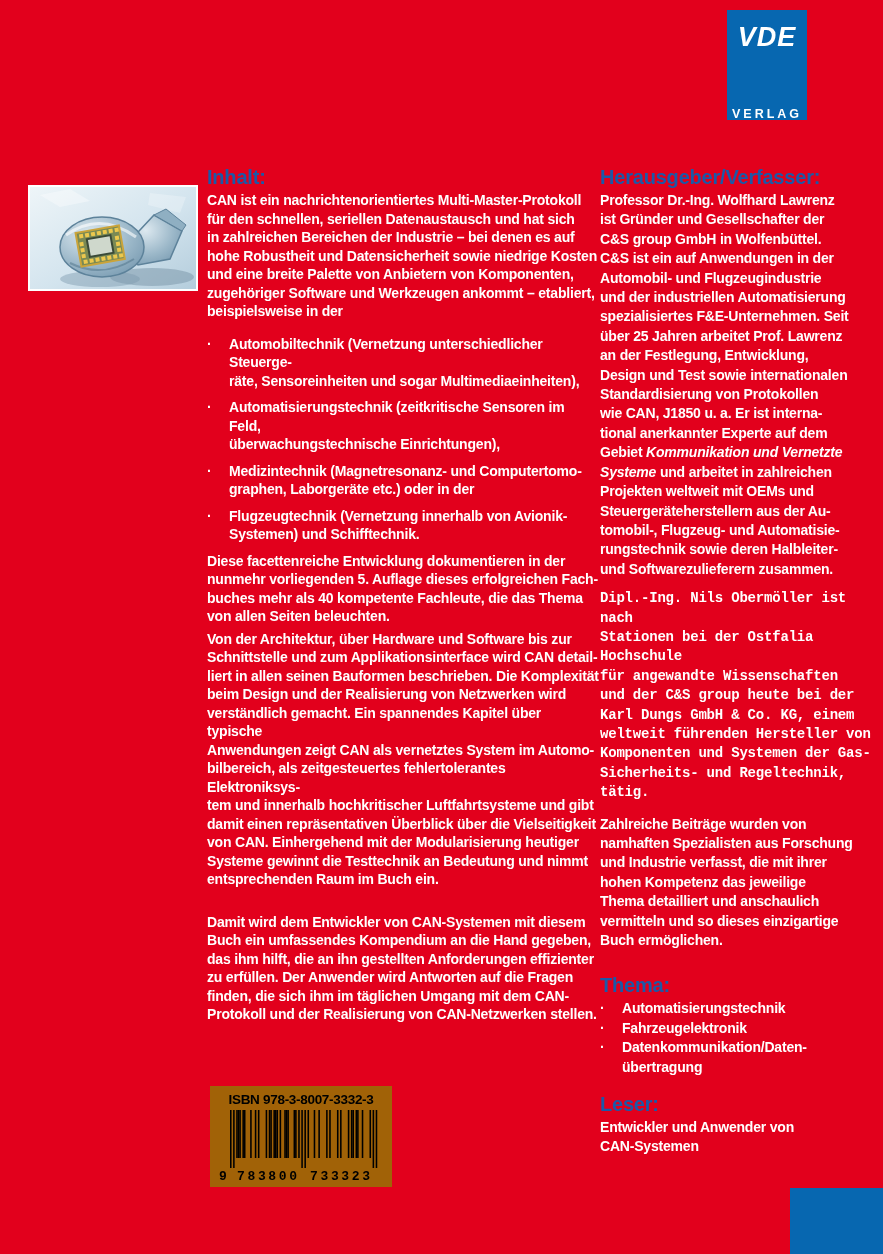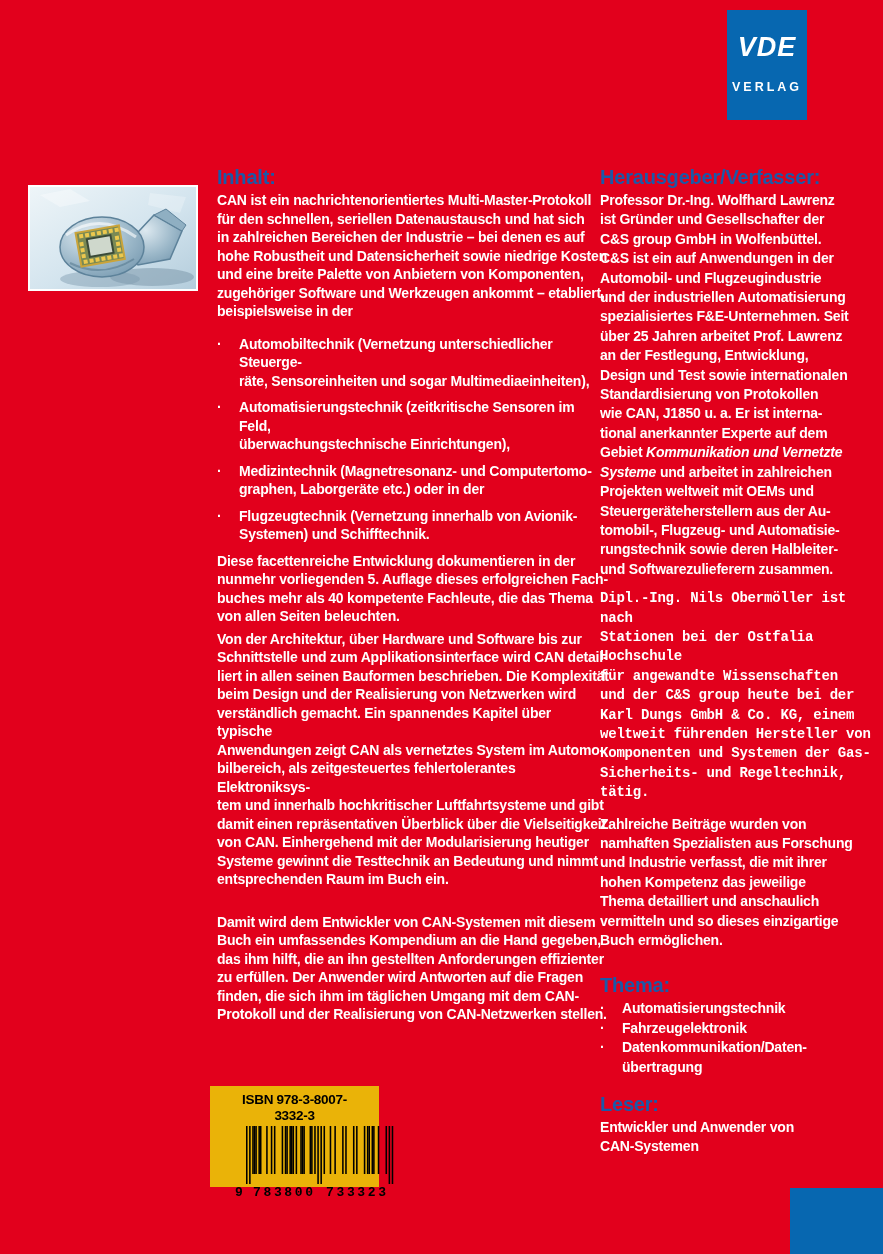--- a/index.html
+++ b/index.html
@@ -9,38 +9,38 @@
     position:relative;
     overflow:hidden;
     font-family:"Liberation Sans",sans-serif;
   }
   
   .vde-logo{
     position:absolute;left:727px;top:10px;width:80px;height:110px;
     background:#0767b0;text-align:center;
   }
   .vde-logo .vde{
-    display:block;margin-top:24px;
+    display:block;margin-top:14px;
     color:#ffffff;font-weight:bold;font-style:italic;
     font-size:27px;letter-spacing:1px;line-height:1;
   }
   .vde-logo .verlag{
-    position:absolute;bottom:27px;left:0;right:0;
+    position:absolute;bottom:0;left:0;right:0;
     color:#ffffff;font-weight:bold;
     font-size:12.5px;letter-spacing:3px;line-height:1;
   }
   
   .photo{
     position:absolute;left:28px;top:185px;width:170px;height:106px;
     background:#d8e7ef;border:2px solid #ffffff;box-sizing:border-box;
   }
   .photo svg{display:block;width:100%;height:100%;}
   
   .col-left{
-    position:absolute;left:217px;top:166px;width:392px;
+    position:absolute;left:207px;top:166px;width:392px;
     color:#ffffff;font-size:14px;font-weight:bold;
     line-height:18.5px;letter-spacing:-0.2px;
   }
   .col-right{
     position:absolute;left:600px;top:166px;width:282px;
     color:#ffffff;font-size:14px;font-weight:bold;
     line-height:19.4px;letter-spacing:-0.2px;
   }
   h2.sec{
     color:#1b59a8;font-size:20px;line-height:22px;
@@ -55,22 +55,22 @@
   ul.bullets li{display:flex;margin:0 0 8px;}
   ul.bullets li::before{content:"\00B7";flex:none;width:22px;}
   .col-right .para-a{margin-bottom:10px;}
   .col-right .para-b{margin-bottom:12px;font-family:Liberation Mono, monospace;}
   .col-right .para-c{margin-bottom:24px;}
   .col-right ul.bullets{margin-bottom:16px;}
   .col-right ul.bullets li{margin-bottom:0;}
   .it{font-style:italic;}
   
   .barcode-box{
-    position:absolute;left:210px;top:1086px;width:169px;height:101px;
-    background:#eab308;box-sizing:border-box;padding:6px 24px 0;
+    position:absolute;left:210px;top:1086px;width:182px;height:101px;
+    background:#a16207;box-sizing:border-box;padding:6px 8px 0;
   }
   .isbn-label{
     color:#000000;font-size:13.5px;font-weight:bold;
     text-align:center;letter-spacing:-0.3px;line-height:16px;margin:0 0 2px;
   }
   .barcode-box svg{display:block;}
   
   .accent-rect{
     position:absolute;left:790px;top:1188px;width:93px;height:66px;
     background:#0767b0;

